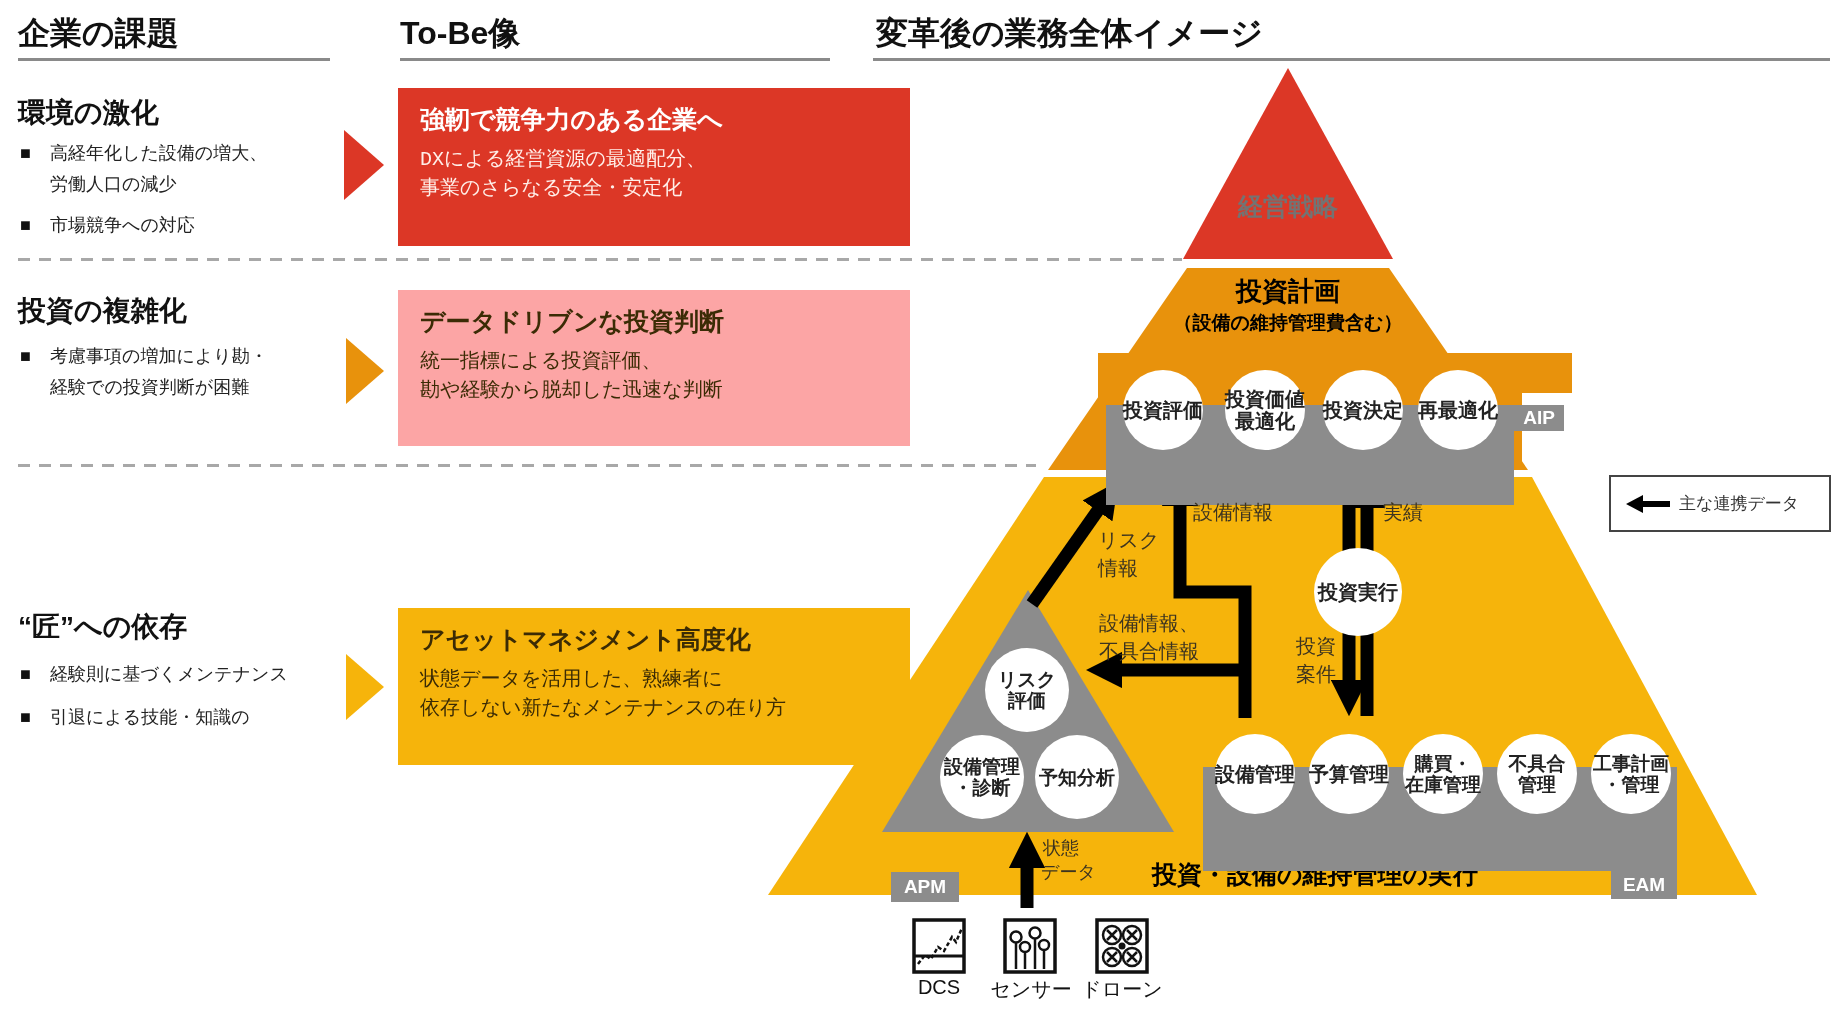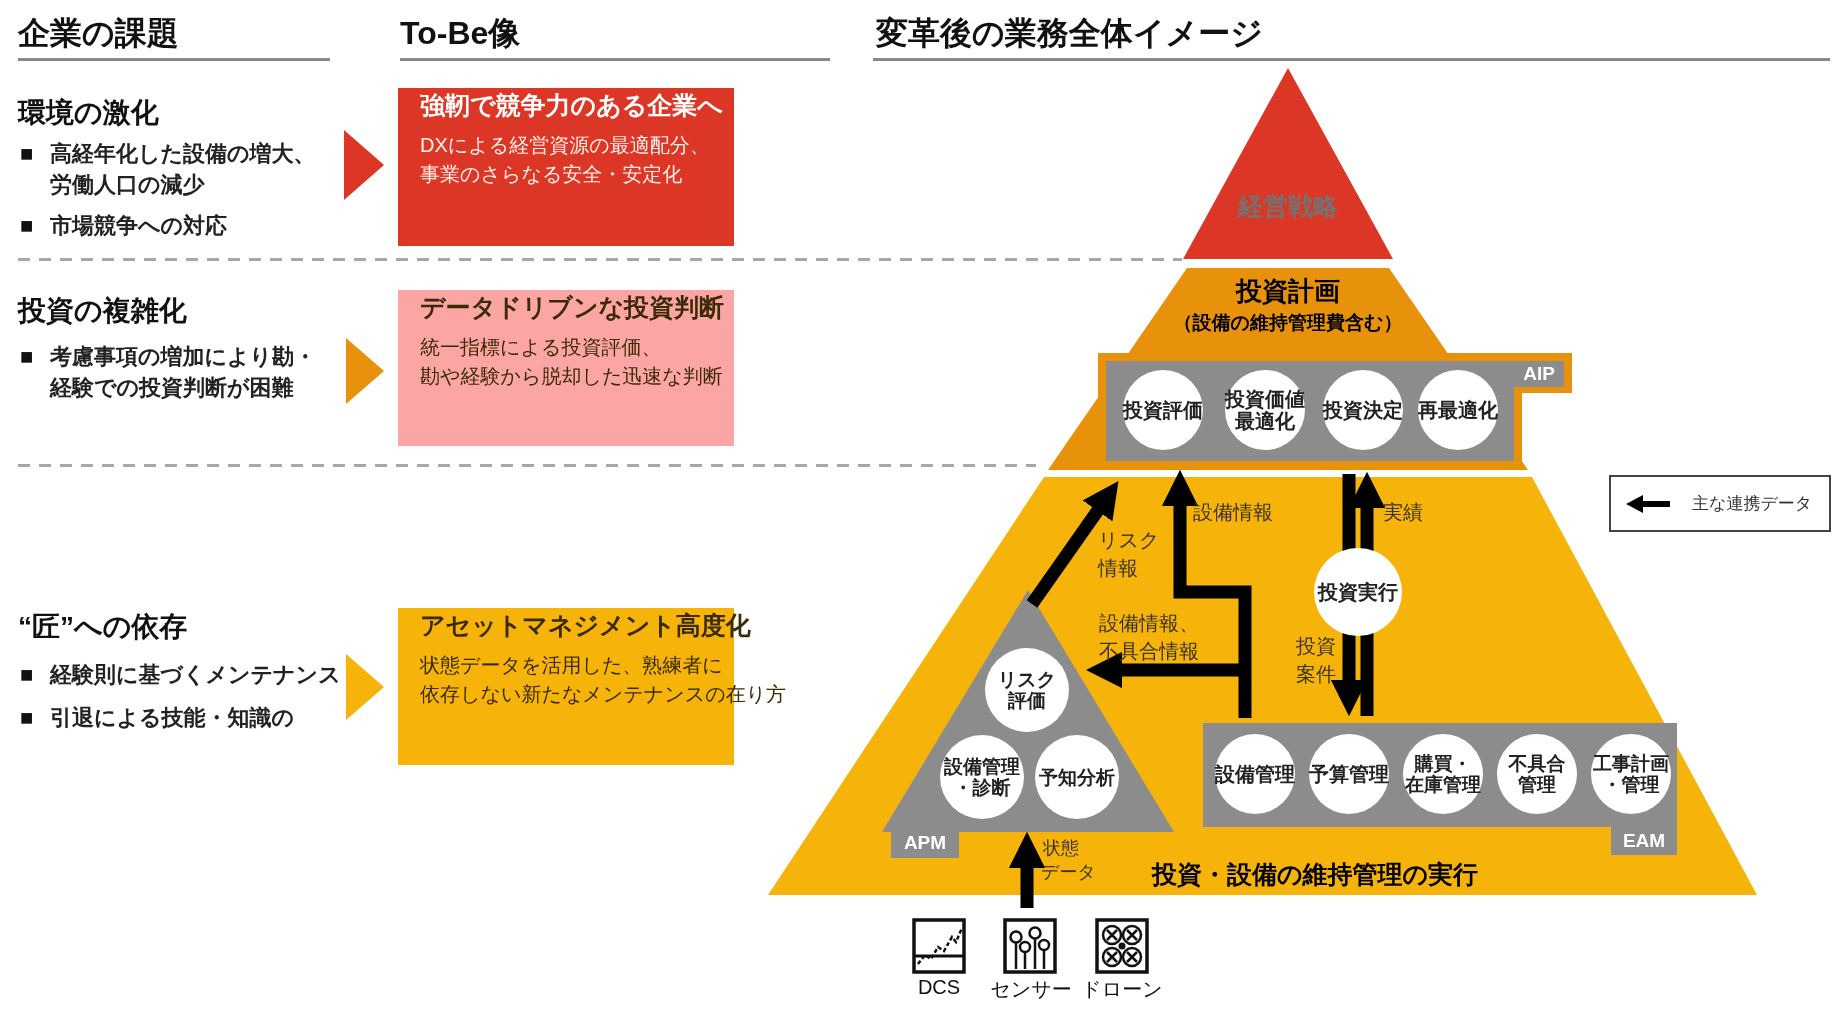--- a/index.html
+++ b/index.html
@@ -8,52 +8,52 @@
     font-family:"Liberation Sans","DejaVu Sans",sans-serif;color:#1a1a1a;
   }
   .abs{position:absolute;}
   svg.layer{position:absolute;left:0;top:0;}
   
   .colhead{font-size:32px;font-weight:bold;color:#111;white-space:nowrap;}
   .underline{height:3px;background:#8a8a8a;}
   .dash{height:3px;background:repeating-linear-gradient(90deg,#a8a8a8 0 12px,transparent 12px 21px);}
   
   .sechead{font-size:28px;font-weight:bold;color:#111;white-space:nowrap;}
-  .bullet{font-size:22px;line-height:31px;color:#222;white-space:nowrap;font-weight:bold;}
+  .bullet{font-size:18px;line-height:31px;color:#222;white-space:nowrap;}
   .bullet .sq{display:inline-block;width:30px;color:#111;}
   .bullet .cont{padding-left:30px;}
   
   .chev{width:0;height:0;border-style:solid;border-color:transparent;}
   .chev.red{border-width:35px 0 35px 40px;border-left-color:#dc3726;}
   .chev.orange{border-width:33px 0 33px 38px;border-left-color:#e8920c;}
   .chev.yellow{border-width:33px 0 33px 38px;border-left-color:#f6b40b;}
   
-  .tobebox{width:336px;padding:1px 22px;box-sizing:border-box;}
+  .tobebox{width:512px;padding:15px 22px;box-sizing:border-box;font-family:Liberation Mono, monospace;}
   .tobebox .bt{font-size:25px;font-weight:bold;white-space:nowrap;}
   .tobebox .bb{font-size:20px;line-height:29px;margin-top:9px;white-space:nowrap;}
   .box-red{background:#dc3726;}  .box-red .bt{color:#fff;} .box-red .bb{color:#ffefe9;}
   .box-orange{background:#fca5a5;} .box-orange .bt,.box-orange .bb{color:#3b2b05;}
   .box-yellow{background:#f6b40b;} .box-yellow .bt,.box-yellow .bb{color:#3b2b05;}
   
   .pyr-label{font-weight:bold;text-align:center;white-space:nowrap;}
   .white{color:#737373;margin-top:16px;} .darkbrown{color:#000000;}
   
-  .graybar{background:#8c8c8c;}
+  .graybar{background:#8c8c8c;margin-top:44px;}
   .orangeframe{background:#e8920c;}
   .systag{font-size:19px;font-weight:bold;color:#fff;text-align:center;}
   
   .circle{background:#fff;border-radius:50%;display:flex;flex-direction:column;
           align-items:center;justify-content:center;text-align:center;
           font-size:20px;line-height:22px;font-weight:bold;color:#222;font-family:Liberation Serif, serif;}
   .circle.small{font-size:19px;line-height:21px;}
   
   .flow{font-size:20px;color:#3d3420;white-space:nowrap;}
   
   .legend{width:222px;height:57px;border:2px solid #444;background:#fff;
-          display:flex;align-items:center;gap:20px;padding-left:15px;box-sizing:border-box;}
+          display:flex;align-items:center;gap:7px;padding-left:15px;box-sizing:border-box;}
   .legend .ltxt{font-size:17px;color:#333;white-space:nowrap;}
   
   .srcbox{width:54px;height:56px;}
   .srclabel{font-size:20px;color:#111;text-align:center;white-space:nowrap;}
 </style>
 </head>
 <body>
 
 <div class="canvas">
 

